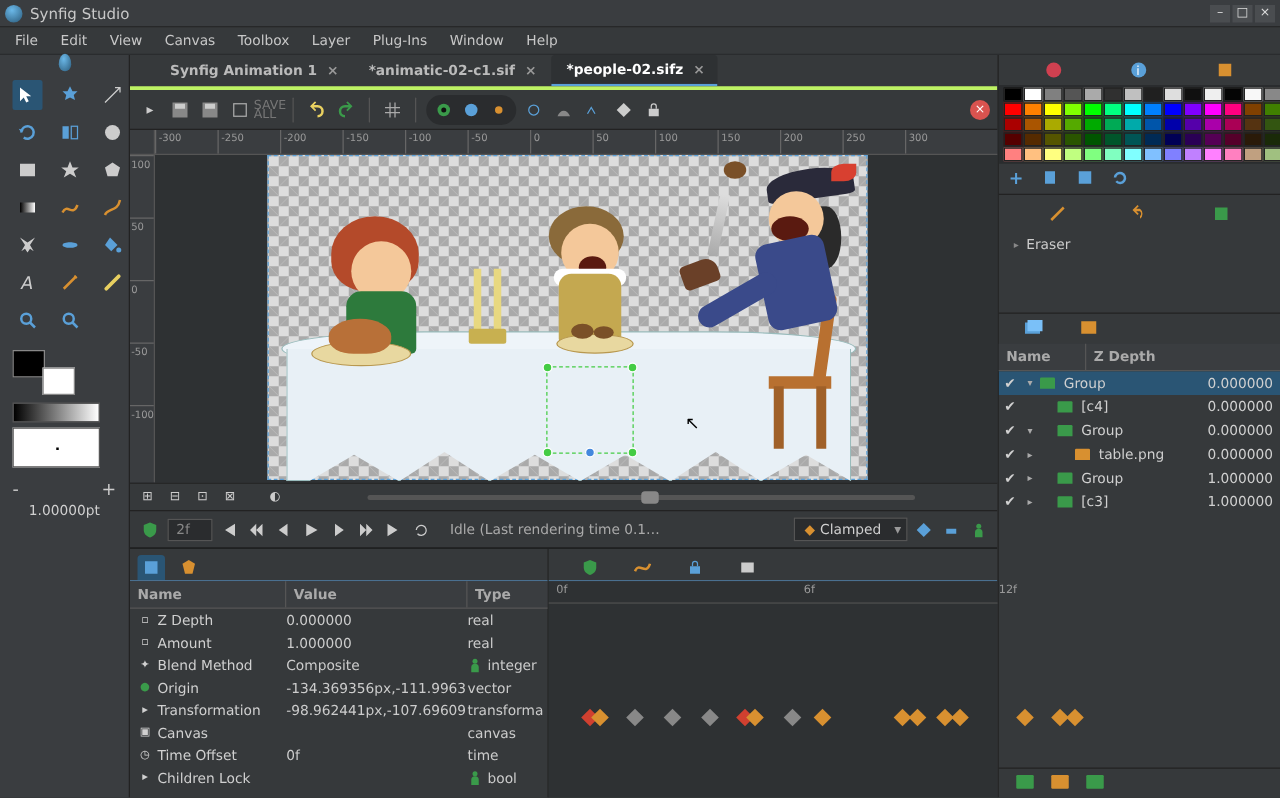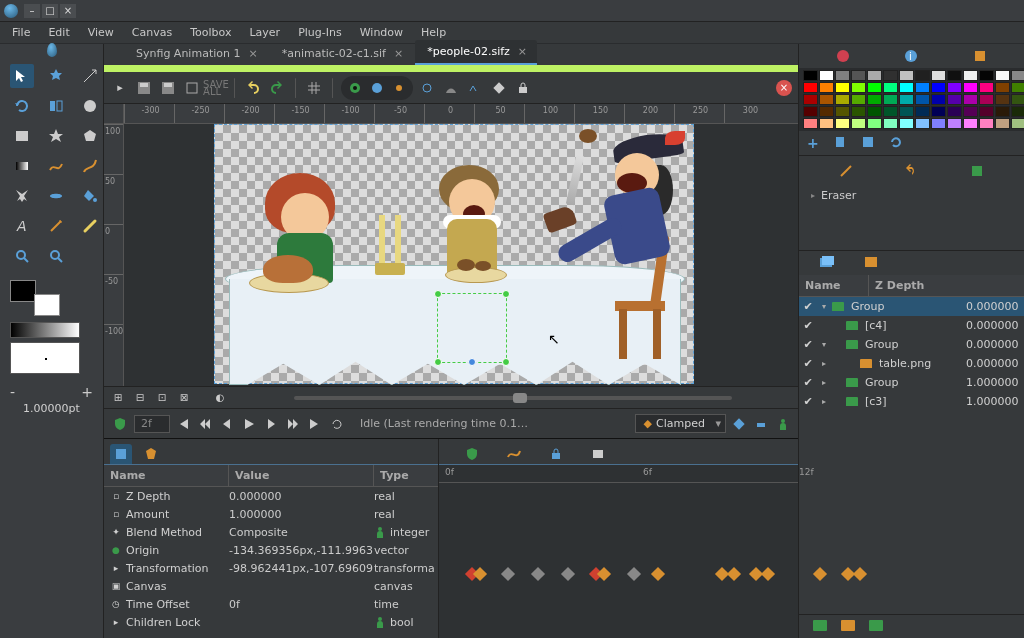--- a/index.html
+++ b/index.html
@@ -34,37 +34,37 @@
 .swatch-pair { position: relative; width: 50px; height: 36px; }
 .swatch-fg { position: absolute; top: 0; left: 0; width: 26px; height: 22px; background: #000; border: 1px solid #888; }
 .swatch-bg { position: absolute; bottom: 0; right: 0; width: 26px; height: 22px; background: #fff; border: 1px solid #888; }
 .gradient-bar { margin-top: 6px; width: 70px; height: 16px; background: linear-gradient(to right, #000, #fff); border: 1px solid #555; }
 .preview-box { margin-top: 4px; width: 70px; height: 32px; background: #fff; border:1px solid #555; position:relative; }
 .preview-box::after { content:''; position:absolute; top:50%; left:50%; width:2px; height:2px; background:#000; }
 .size-row { display:flex; justify-content:space-between; padding:4px 10px 0; color:#ccc; font-size:14px; }
 .size-label { text-align:center; padding:2px 0; font-size:11px; }
 
 
-.doc-tabs { height: 28px; background: #36393b; display: flex; align-items: flex-end; padding-left: 20px; gap: 2px; border-bottom: 7px solid #bef264; }
+.doc-tabs { height: 28px; background: #36393b; display: flex; align-items: center; padding-left: 20px; gap: 2px; border-bottom: 3px solid #bef264; font-weight: bold; }
 .doc-tab { padding: 5px 10px 5px 12px; color: #bbb; display:flex; align-items:center; gap:8px; cursor:pointer; border-radius: 3px 3px 0 0; }
 .doc-tab.active { background: #2e3133; color: #fff; border-bottom: 2px solid #5aa0d8; }
 .doc-tab .close { font-size: 11px; color:#999; }
 
 
 .doc-toolbar { height: 32px; background: #36393b; display:flex; align-items:center; padding: 0 6px; gap: 4px; border-bottom:1px solid #222; }
 .tbtn { width: 20px; height: 20px; display:flex; align-items:center; justify-content:center; color:#ccc; cursor:pointer; border-radius:2px; }
 .tbtn svg { width:14px; height:14px; }
 .tbtn.sep { width:1px; background:#555; margin:0 4px; cursor:default; }
 .eye-group { background:#2a2c2e; border-radius:12px; padding:2px 4px; display:flex; gap:2px; }
 .close-red { width:16px; height:16px; border-radius:50%; background:#d9534f; color:#fff; display:flex; align-items:center; justify-content:center; margin-left:auto; font-size:10px; }
 
 
 .canvas-area { flex: 1; background: #2e3133; display:flex; position:relative; overflow:hidden; }
 .ruler-corner { position:absolute; top:0; left:0; width:20px; height:20px; background:#3a3d40; border-right:1px solid #555; border-bottom:1px solid #555; }
-.ruler-h { position:absolute; top:0; left:20px; right:0; height:20px; background:#3a3d40; border-bottom:1px solid #555; display:flex; font-size:8px; color:#999; overflow:hidden;text-align:center; }
+.ruler-h { position:absolute; top:0; left:20px; right:0; height:20px; background:#3a3d40; border-bottom:1px solid #555; display:flex; font-size:8px; color:#999; overflow:hidden; }
 .ruler-h div { position:relative; padding-top:2px; border-left:1px solid #666; padding-left:2px; }
 .ruler-v { position:absolute; top:20px; left:0; width:20px; bottom:0; background:#3a3d40; border-right:1px solid #555; font-size:8px; color:#999; }
 .ruler-v div { border-top:1px solid #666; padding:2px 1px 0; writing-mode:horizontal-tb; }
 .viewport { position:absolute; top:20px; left:20px; right:0; bottom:0; background:#2e3133; overflow:hidden; }
 .canvas-bg { position:absolute; left:90px; top:0; width:480px; height:260px;
   background-image: linear-gradient(45deg,#aaa 25%,transparent 25%),linear-gradient(-45deg,#aaa 25%,transparent 25%),linear-gradient(45deg,transparent 75%,#aaa 75%),linear-gradient(-45deg,transparent 75%,#aaa 75%);
   background-size:16px 16px; background-position:0 0,0 8px,8px -8px,-8px 0; background-color:#ddd; border:1px dashed #5aa0d8;
 }
 .scene { position:absolute; inset:0; }
 .table-top { position:absolute; left:10px; top:140px; width:460px; height:28px; background:#eef4f9; border-radius:50%/100%; border:1px solid #9bb; }
@@ -187,20 +187,21 @@
 .folder-ico { width:12px; height:9px; background:#3a9a4a; border-radius:1px 1px 0 0; position:relative; }
 .folder-ico.orange { background:#d89030; }
 .layers-bottom { height:24px; border-top:1px solid #222; display:flex; align-items:center; gap:12px; padding:2px 14px; }
 .lb-btn { width:16px; height:14px; cursor:pointer; }
 </style>
 </head>
 <body>
 
 <div class="titlebar">
   <div class="app-icon"></div>
+  <div class="title">Synfig Studio</div>
   <div class="winbtns">
     <div class="winbtn">–</div>
     <div class="winbtn">□</div>
     <div class="winbtn">×</div>
   </div>
 </div>
 
 <div class="menubar">
   <div class="menu">File</div>
   <div class="menu">Edit</div>

